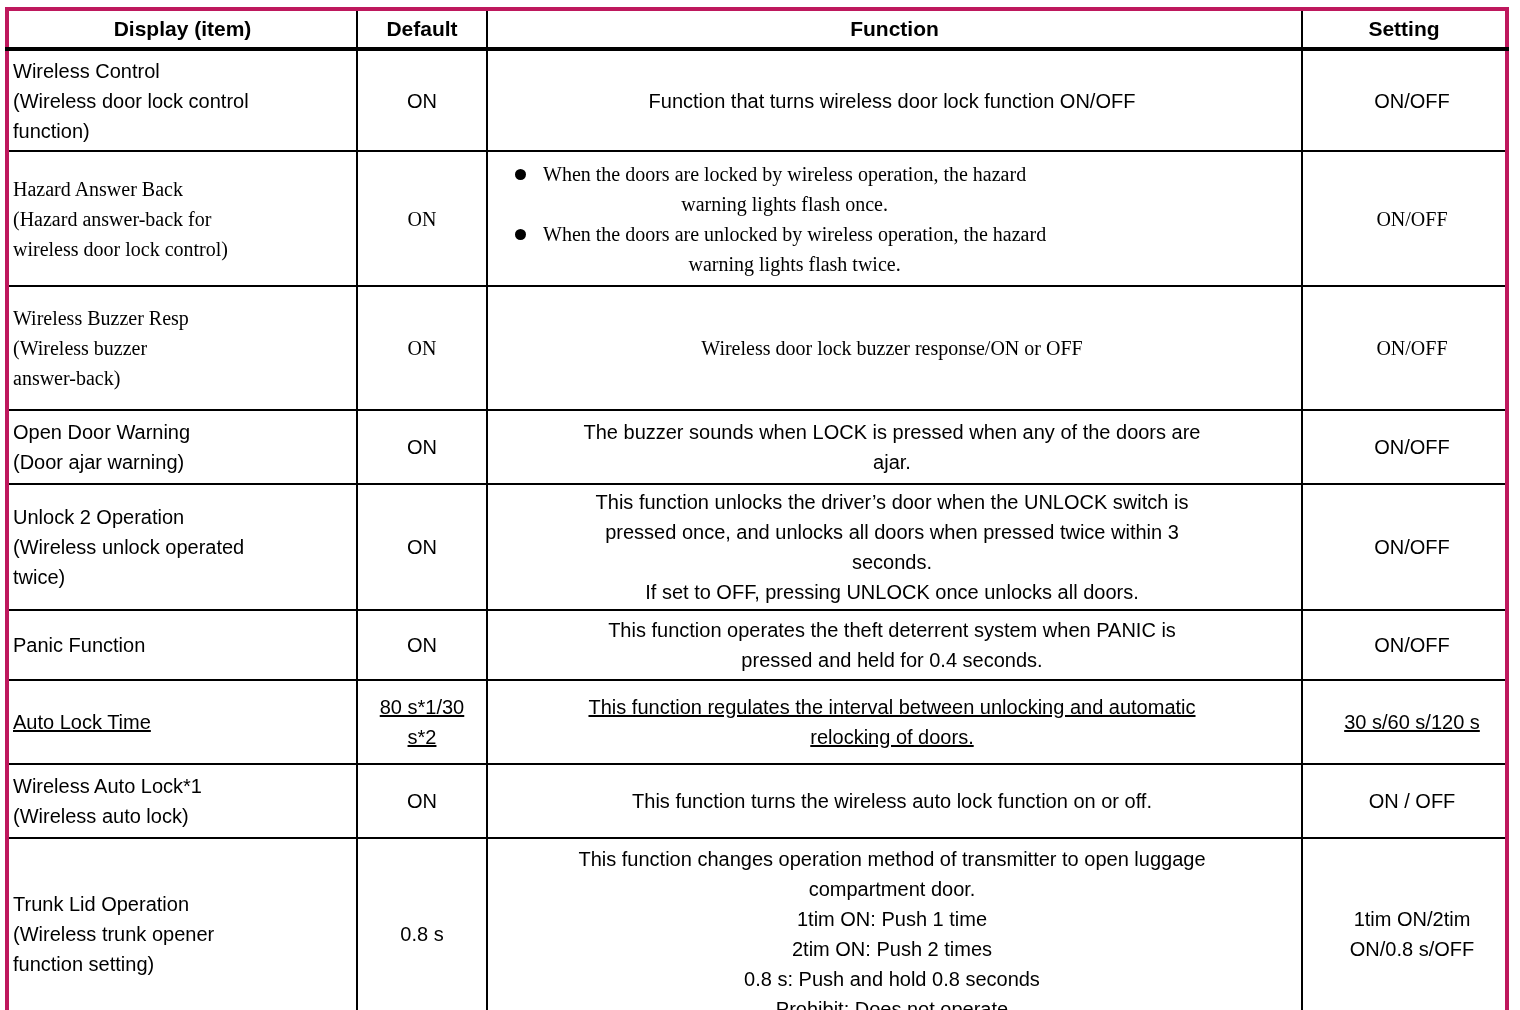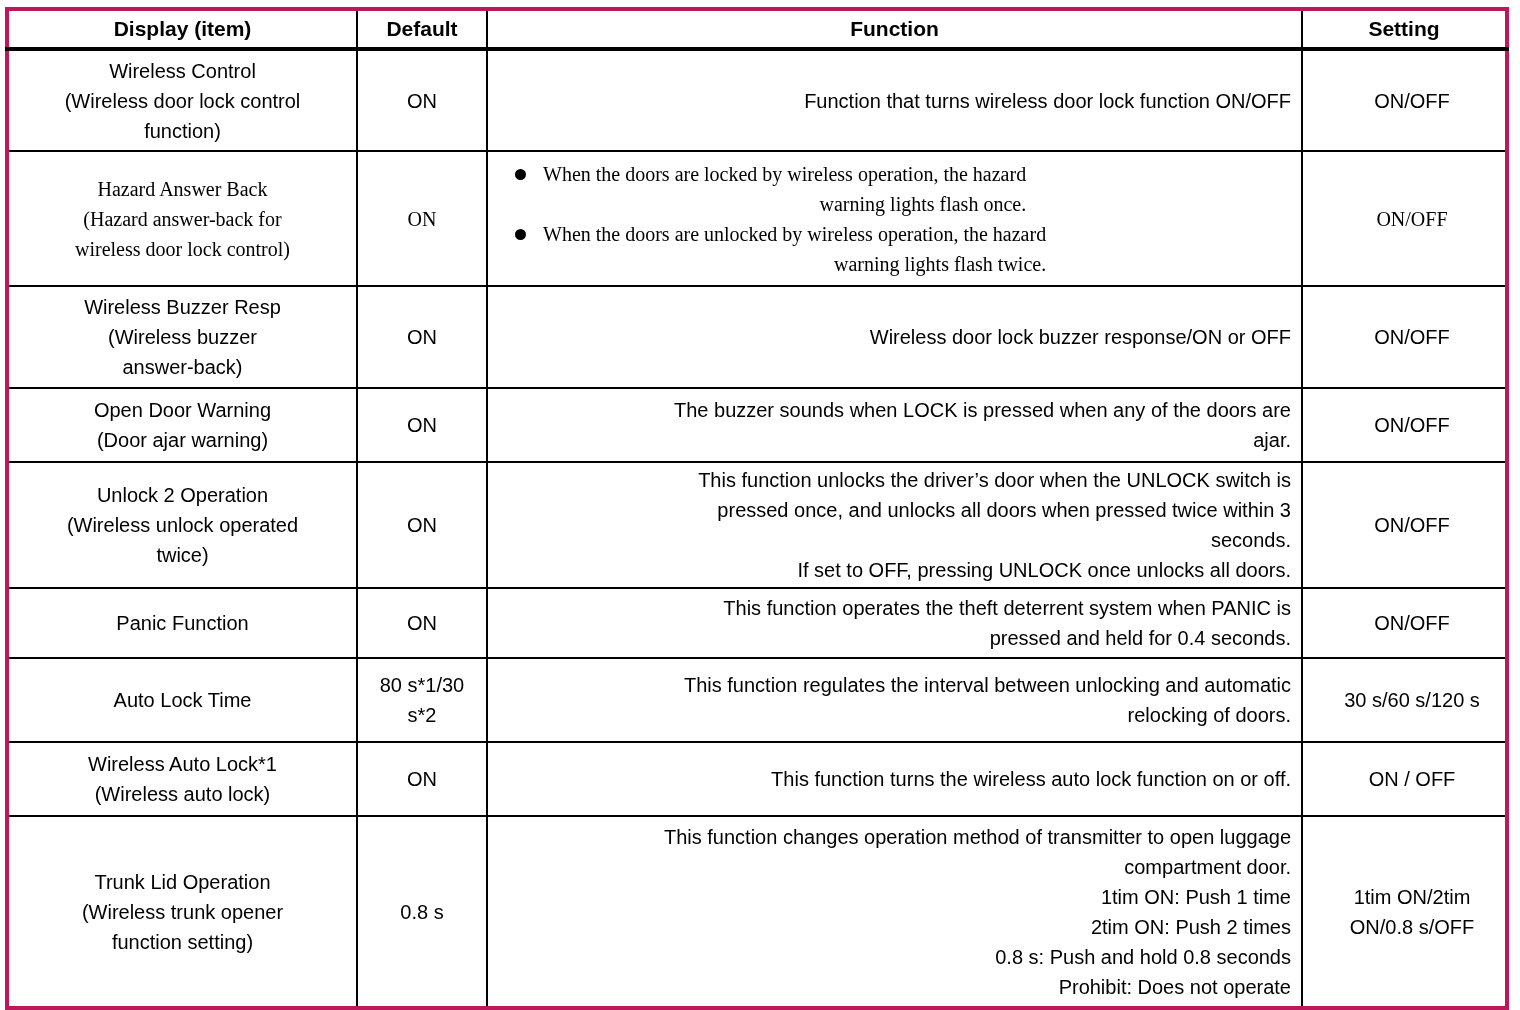--- a/index.html
+++ b/index.html
@@ -34,46 +34,46 @@
     font-weight: bold;
     text-align: center;
     line-height: 24px;
   }
   thead tr { height: 40px; }
   td {
     font-size: 20px;
     line-height: 30px;
   }
   td.c-display {
-    text-align: center;
+    text-align: left;
     white-space: pre-line;
   }
   td.c-default {
     text-align: center;
     white-space: pre-line;
   }
   td.c-function {
-    text-align: right;
+    text-align: center;
     padding-left: 5px;
     padding-right: 10px;
     white-space: pre-line;
   }
   td.c-setting {
     text-align: center;
     white-space: pre-line;
     padding-left: 20px;
   }
   
   tbody tr:nth-child(1) { height: 102px; }
   tbody tr:nth-child(2) { height: 135px; font-family: Liberation Serif, serif; }
-  tbody tr:nth-child(3) { height: 102px; }
+  tbody tr:nth-child(3) { height: 124px; font-family: Liberation Serif, serif; }
   tbody tr:nth-child(4) { height: 74px;  }
   tbody tr:nth-child(5) { height: 105px; }
   tbody tr:nth-child(6) { height: 70px;  }
-  tbody tr:nth-child(7) { height: 84px;  }
+  tbody tr:nth-child(7) { height: 84px; text-decoration: underline;  }
   tbody tr:nth-child(8) { height: 74px;  }
   tbody tr:nth-child(9) { height: 192px; }
   
   .bullet-row {
     display: flex;
     align-items: flex-start;
     padding-left: 22px;
     white-space: pre-line;
   }
   .bullet-dot {

